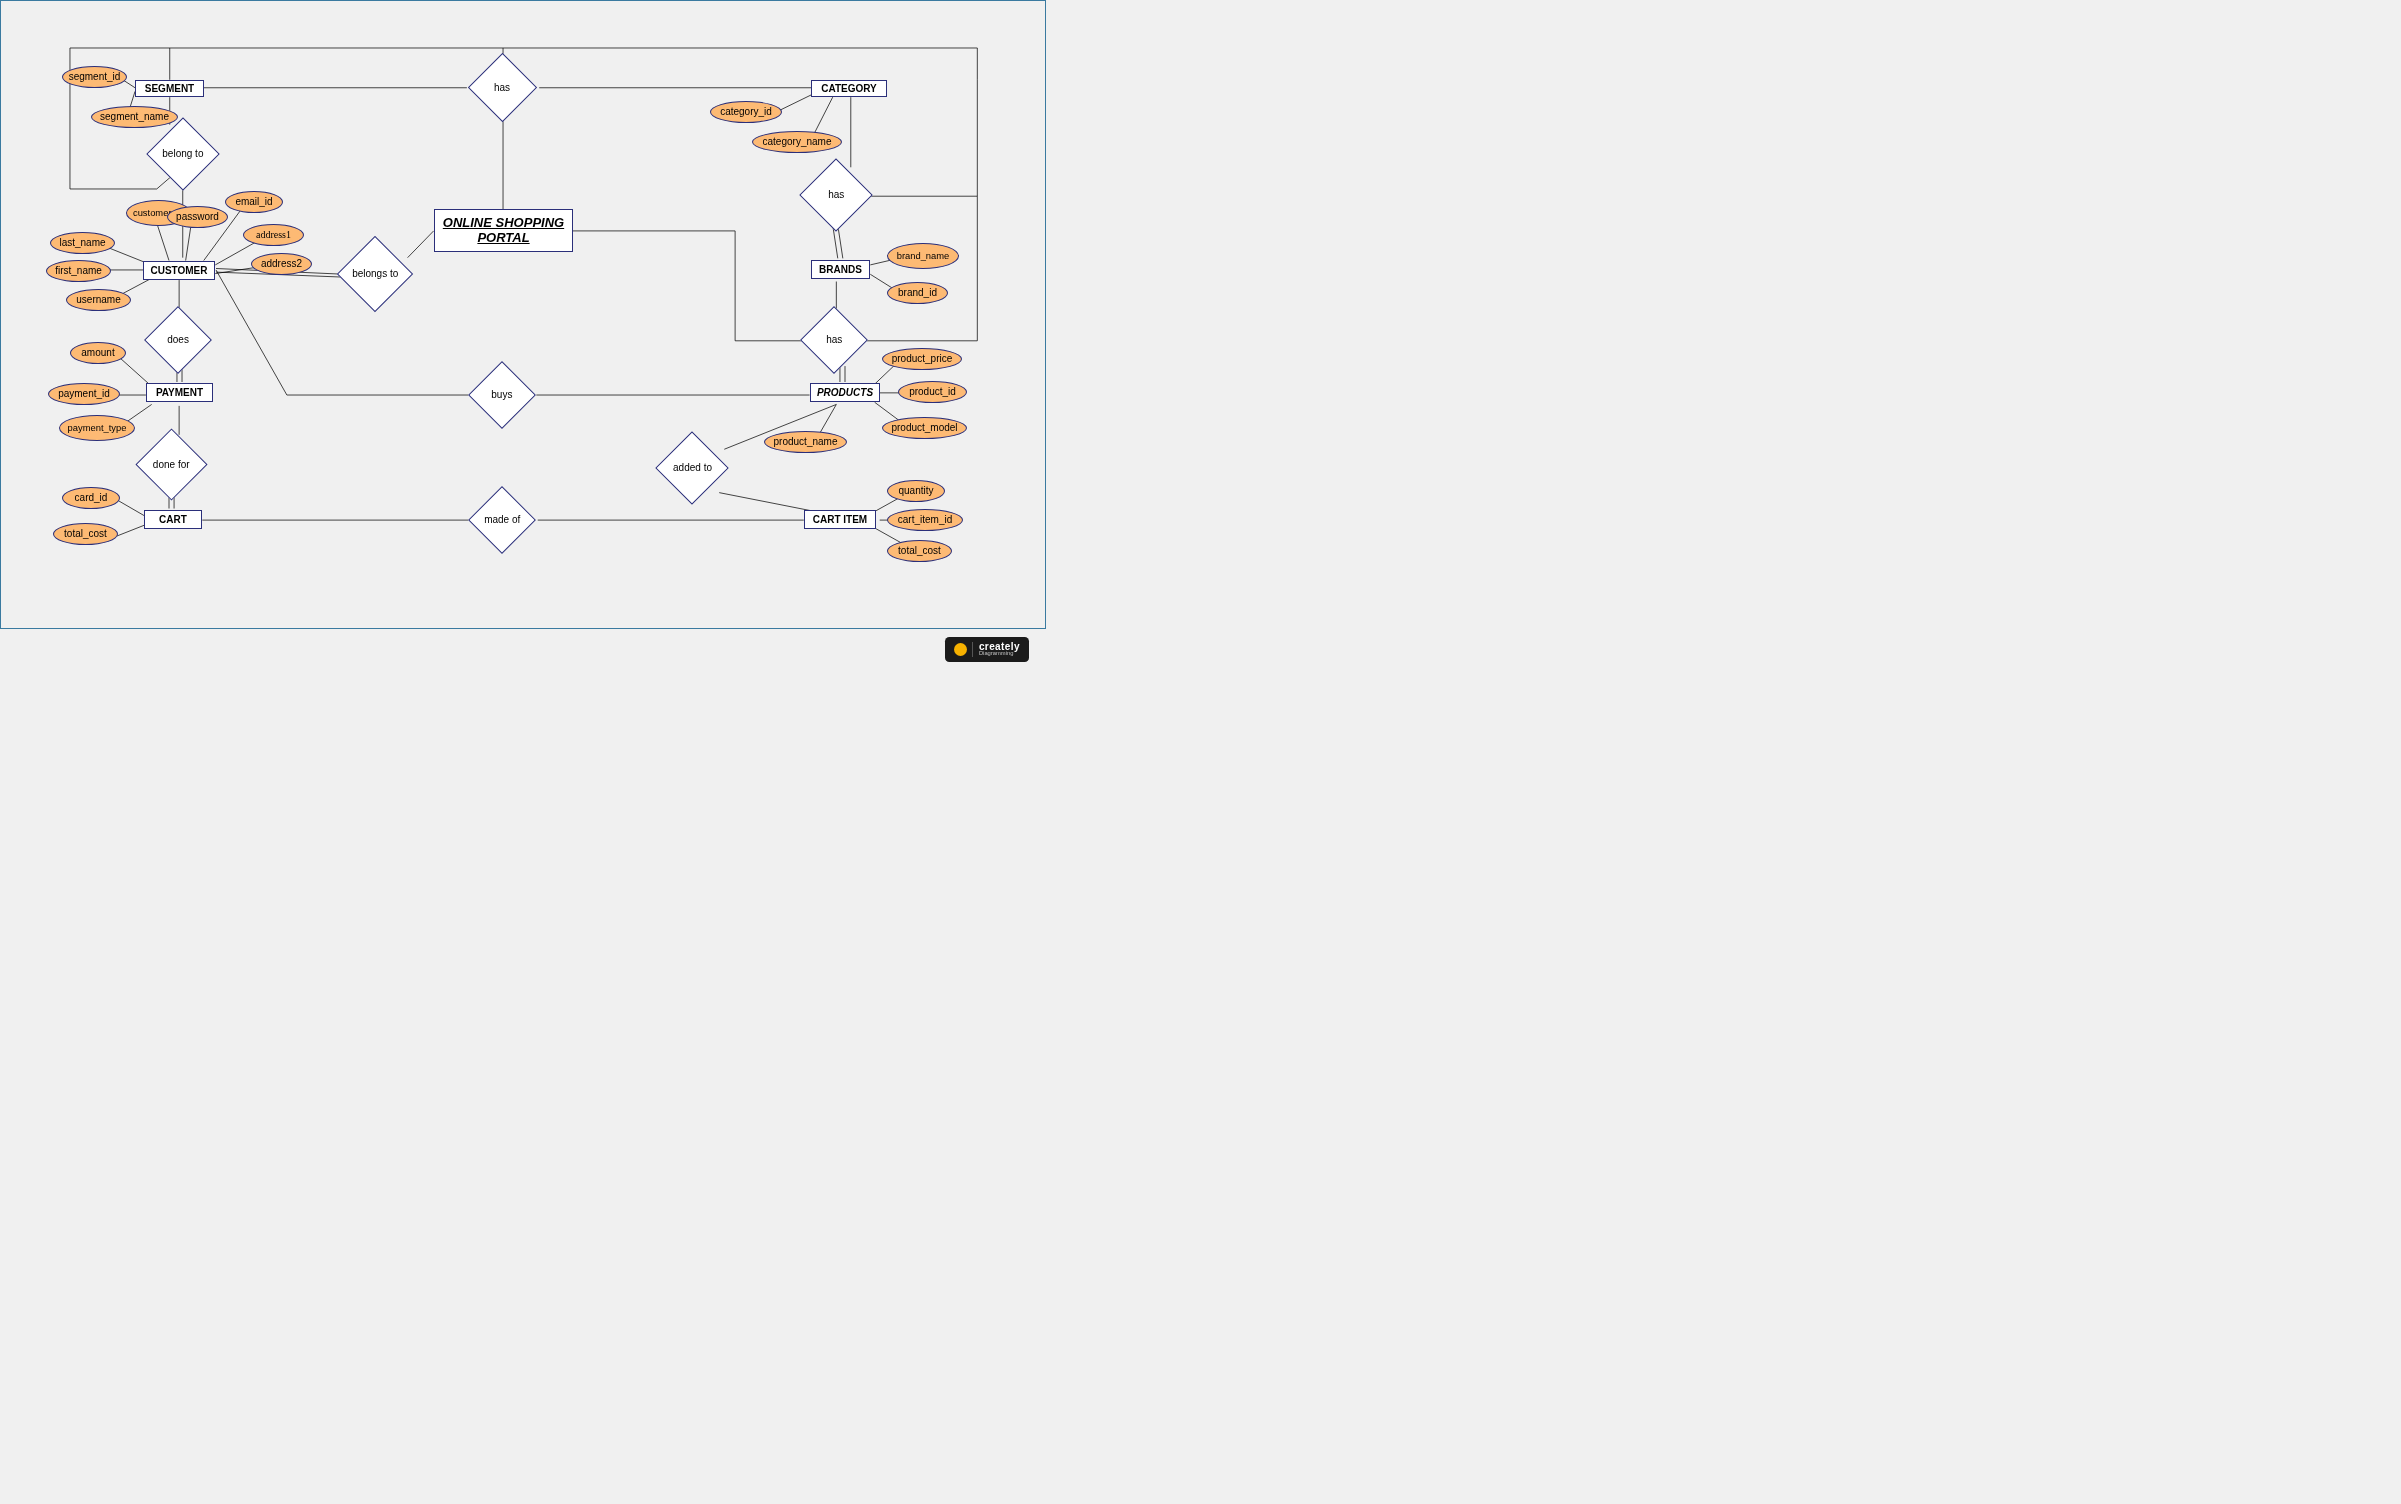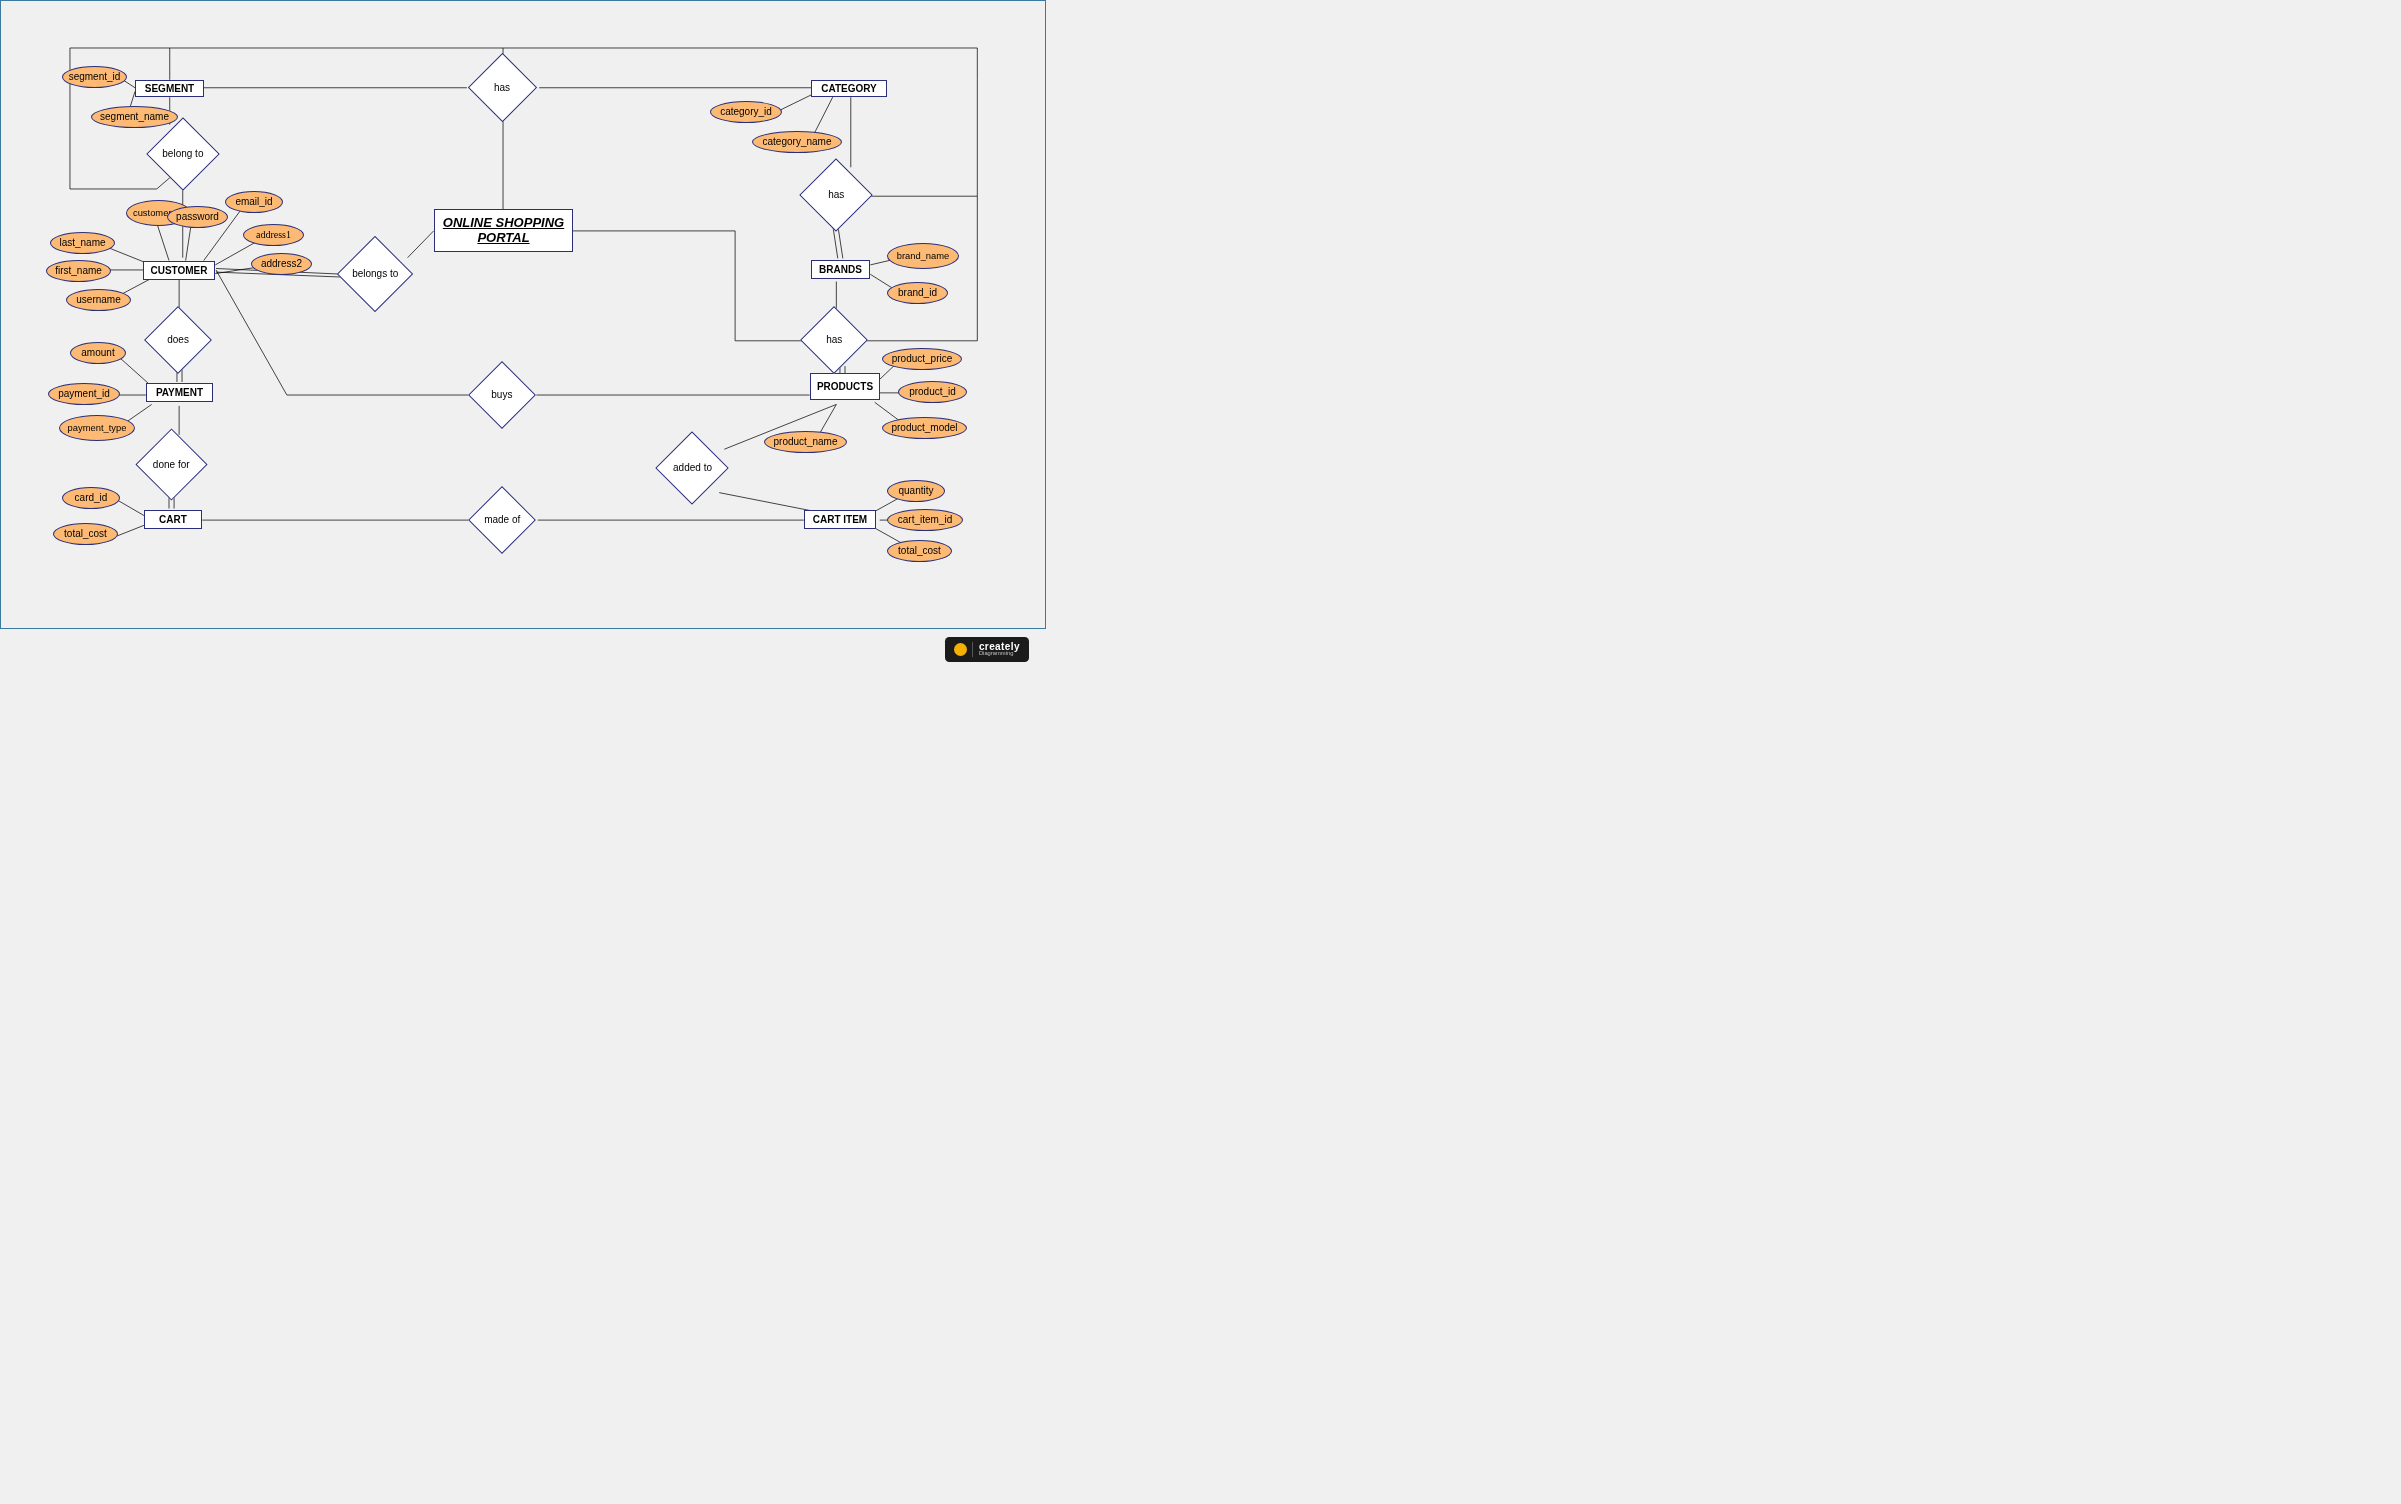--- a/index.html
+++ b/index.html
@@ -242,21 +242,21 @@
 
     <div class="node entity" style="left:810px; top:259px; width:59px; height:19px;">BRANDS</div>
     <div class="node attr" style="left:886px; top:242px; width:72px; height:26px; font-size:9.4px;">brand_name</div>
     <div class="node attr" style="left:886px; top:281px; width:61px; height:22px;">brand_id</div>
 
     <div class="node entity" style="left:145px; top:382px; width:67px; height:19px;">PAYMENT</div>
     <div class="node attr" style="left:69px; top:341px; width:56px; height:22px;">amount</div>
     <div class="node attr" style="left:47px; top:382px; width:72px; height:22px;">payment_id</div>
     <div class="node attr" style="left:58px; top:414px; width:76px; height:26px; font-size:9.4px;">payment_type</div>
 
-    <div class="node entity" style="left:809px; top:372px; width:70px; height:27px;">PRODUCTS</div>
+    <div class="node entity" style="left:809px; top:382px; width:70px; height:19px;font-style:italic;">PRODUCTS</div>
     <div class="node attr" style="left:881px; top:347px; width:80px; height:22px;">product_price</div>
     <div class="node attr" style="left:897px; top:380px; width:69px; height:22px;">product_id</div>
     <div class="node attr" style="left:881px; top:416px; width:85px; height:22px;">product_model</div>
     <div class="node attr" style="left:763px; top:430px; width:83px; height:22px;">product_name</div>
 
     <div class="node entity" style="left:143px; top:509px; width:58px; height:19px;">CART</div>
     <div class="node attr" style="left:61px; top:486px; width:58px; height:22px;">card_id</div>
     <div class="node attr" style="left:52px; top:522px; width:65px; height:22px;">total_cost</div>
 
     <div class="node entity" style="left:803px; top:509px; width:72px; height:19px;">CART ITEM</div>

